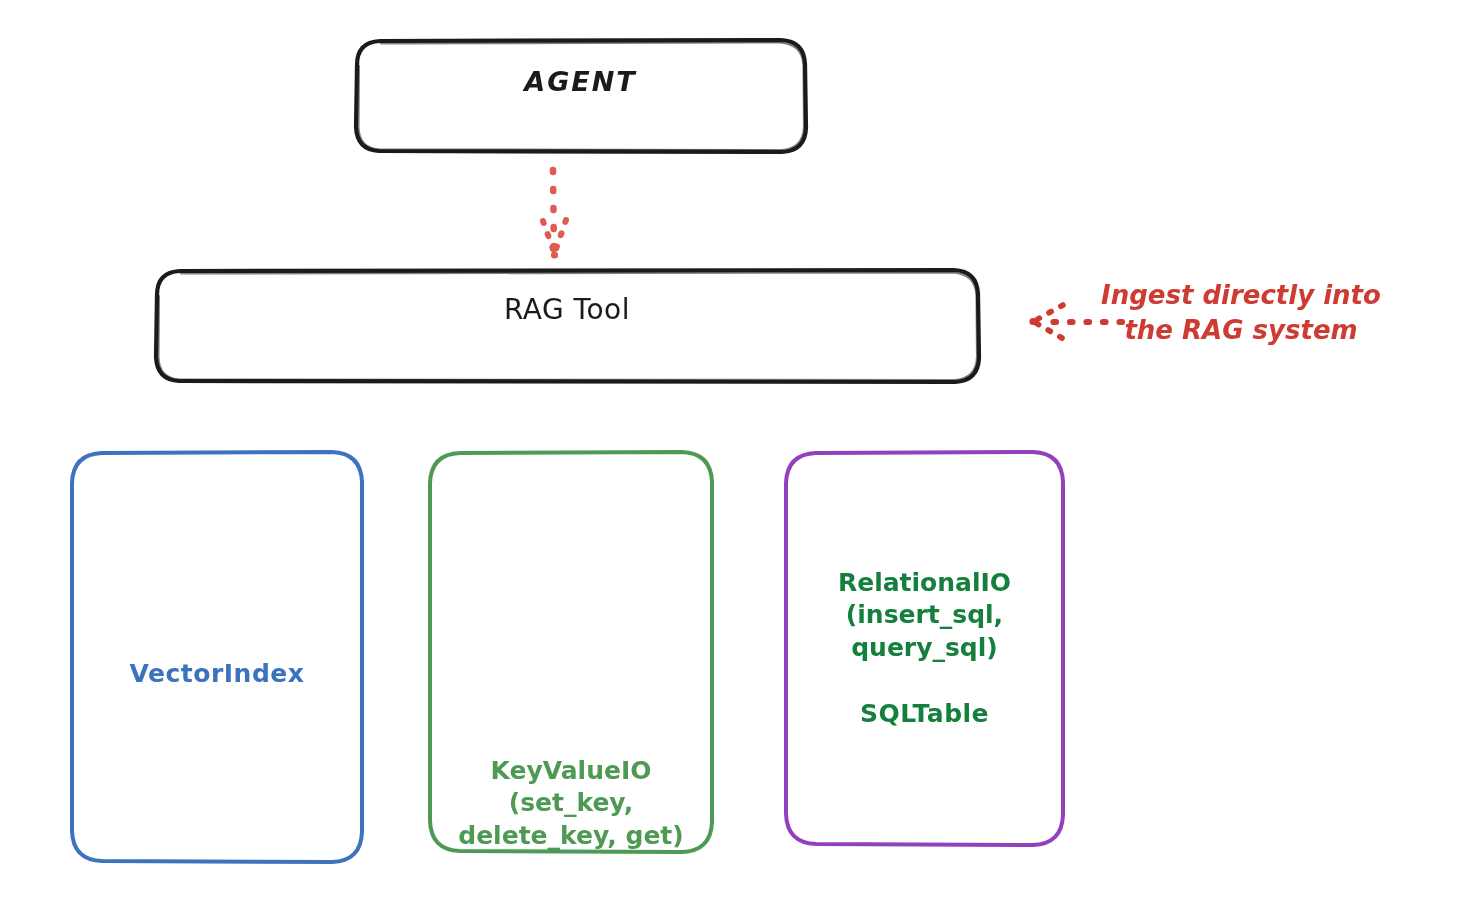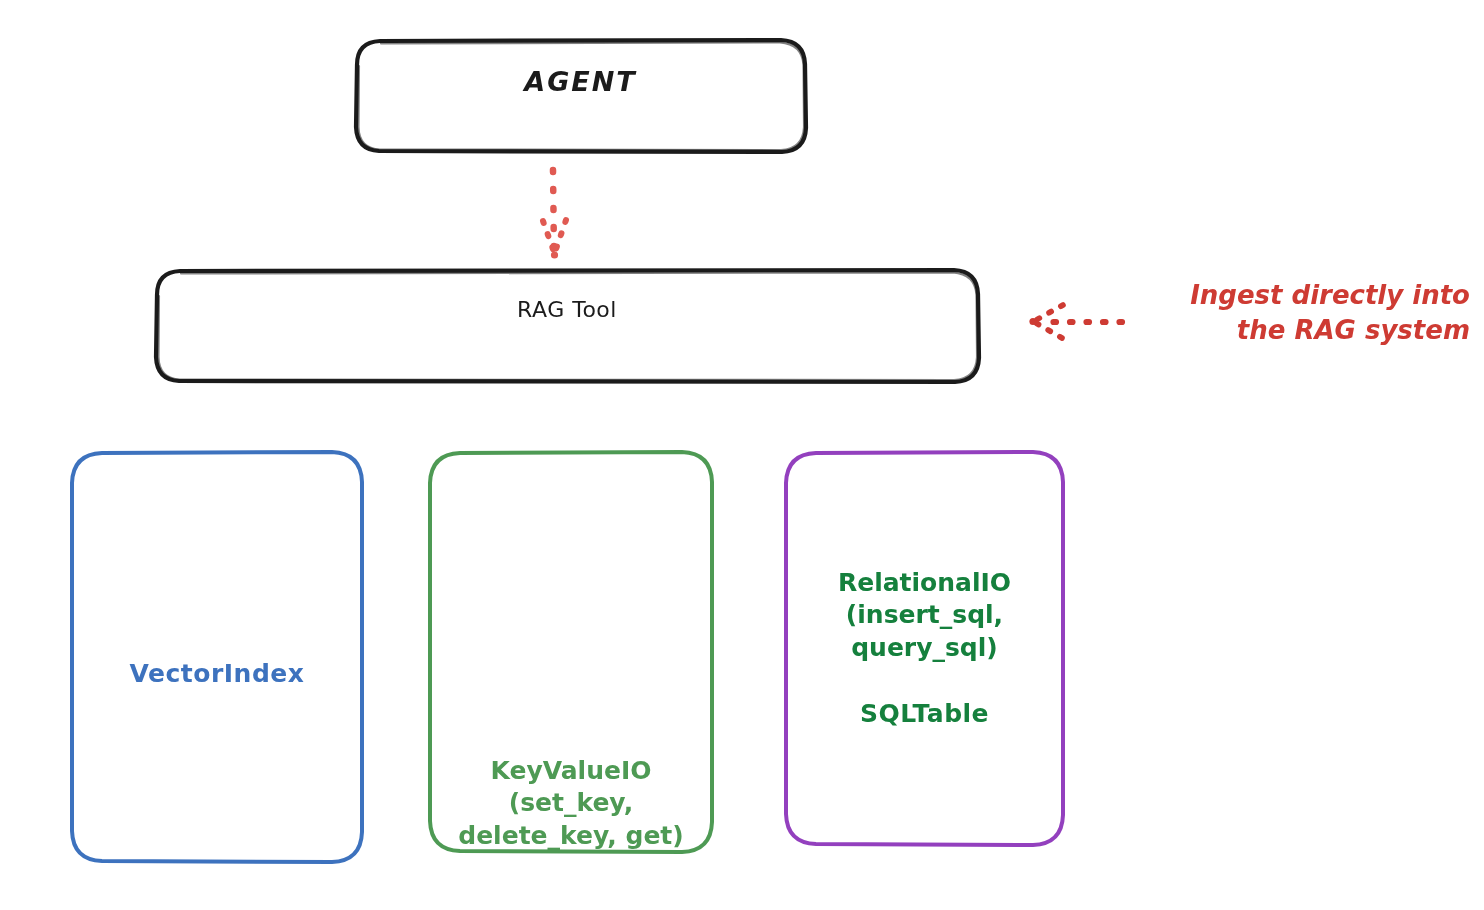--- a/index.html
+++ b/index.html
@@ -36,29 +36,29 @@
     font-family: "DejaVu Sans", sans-serif;
     font-size: 27px;
     font-style: italic;
     font-weight: 700;
     letter-spacing: 2px;
     color: #1b1b1b;
   }
   
   #rag-label {
     left: 156px; top: 270px; width: 822px; height: 80px;
-    font-size: 22px;
+    font-size: 28px;
     color: #1b1b1b;
     letter-spacing: 0.5px;
   }
   
   #annotation-text {
-    left: 1140px; top: 278px; width: 330px; height: 84px;
+    left: 1076px; top: 278px; width: 330px; height: 84px;
     display: block;
-    text-align: right;
+    text-align: center;
     font-size: 26px;
     font-style: italic;
     font-weight: 600;
     color: #ce3b33;
     line-height: 1.35;
   }
   
   .io-block {
     position: absolute;
     display: flex;

